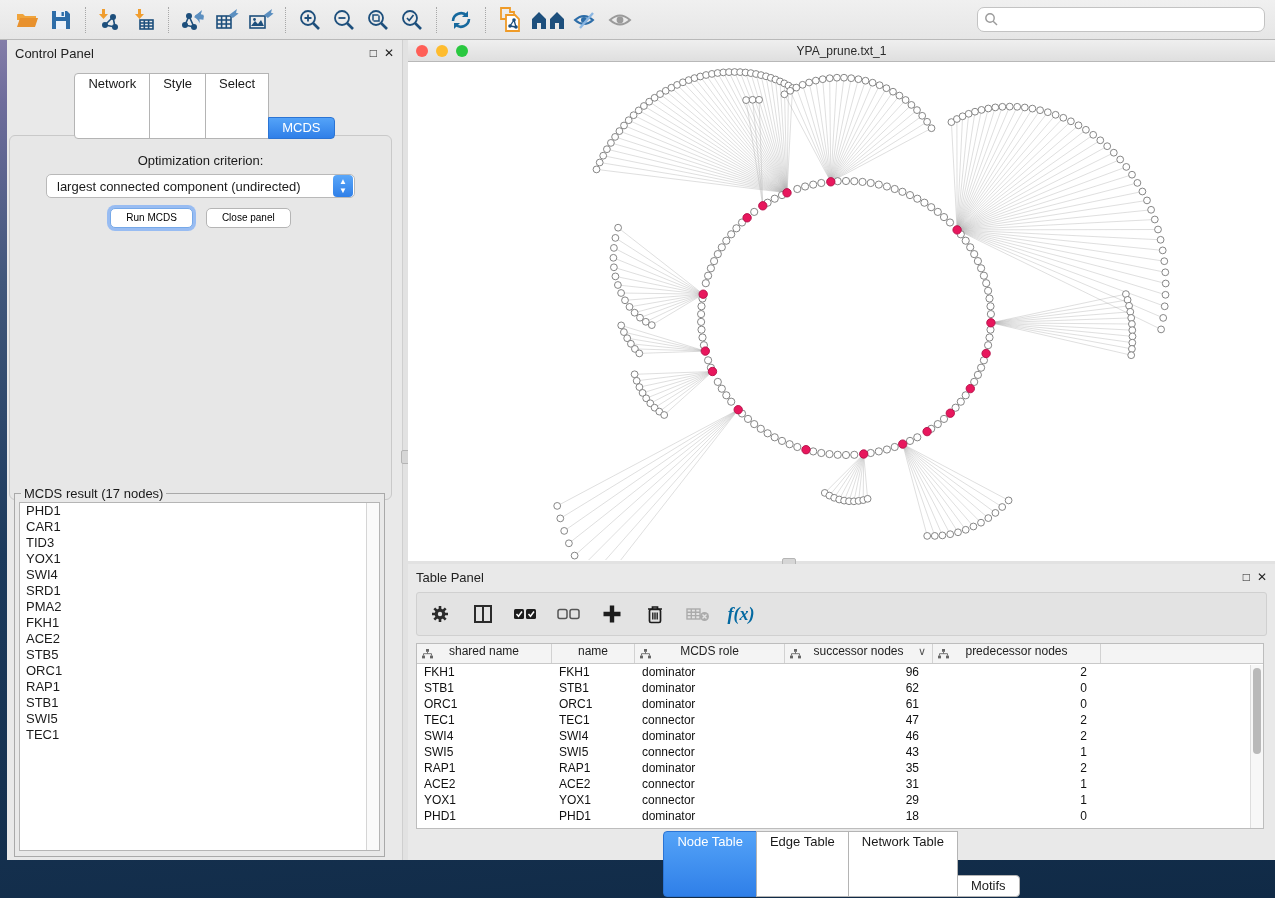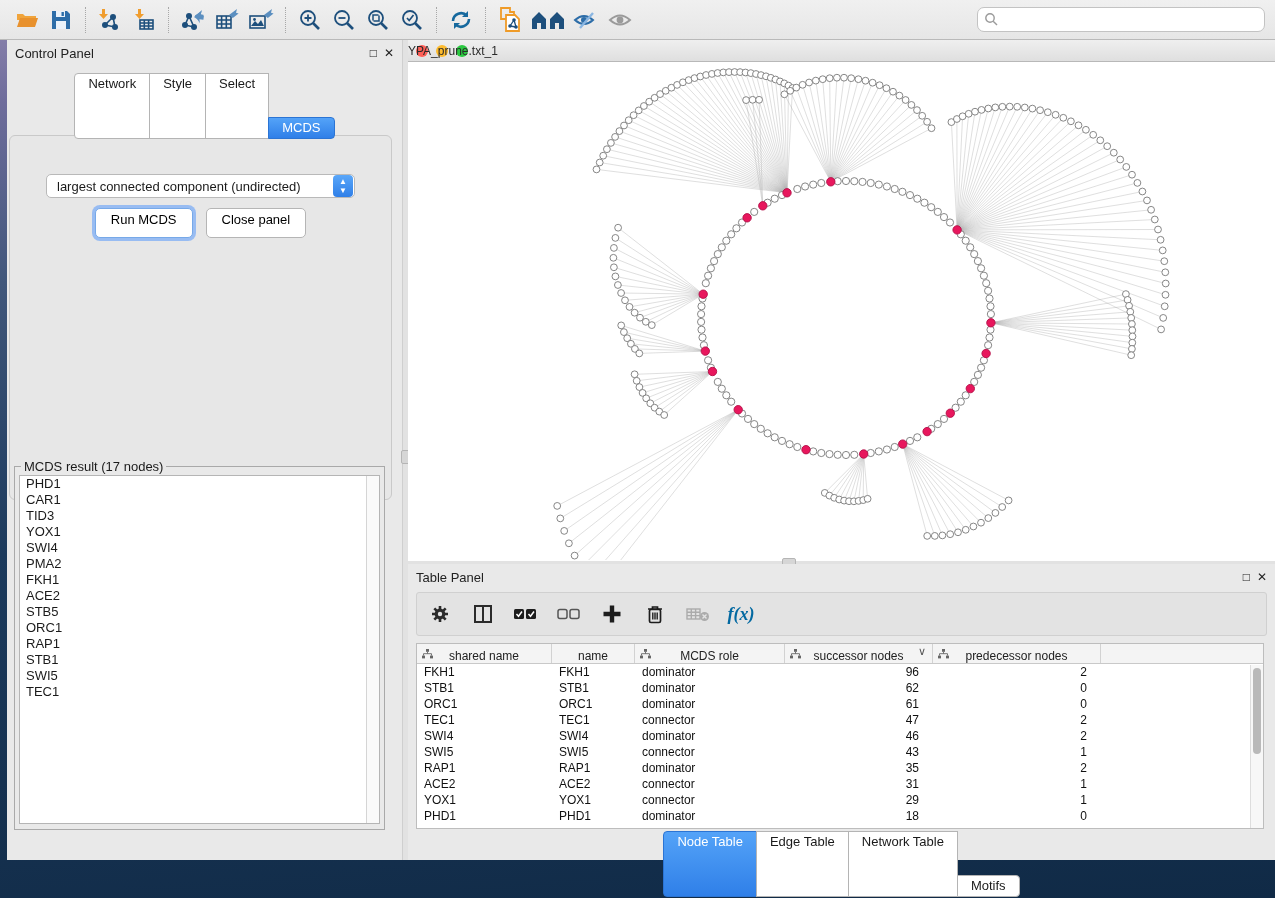--- a/index.html
+++ b/index.html
@@ -31,52 +31,52 @@
   .mcds-card { position:absolute; left:2px; right:10px; top:95px; height:365px; background:#e7e7e7;
     border:1px solid #c9c9c9; border-radius:6px; }
   .opt-label { text-align:center; margin-top:17px; font-size:13px; }
   .select { position:absolute; left:36px; right:36px; top:38px; height:24px; background:#fff;
     border:1px solid #b9b9b9; border-radius:5px; display:flex; align-items:center; }
   .select-value { flex:1; padding-left:10px; font-size:13px; white-space:nowrap; overflow:hidden; }
   .select-stepper { width:20px; height:22px; margin:0 1px; background:linear-gradient(#5aa7f9,#2f7fe8);
     border-radius:4px; color:#fff; font-size:8px; line-height:8px; display:flex; flex-direction:column;
     align-items:center; justify-content:center; gap:1px; }
   .btn-row { position:absolute; top:72px; left:0; right:0; display:flex; justify-content:center; gap:13px; }
-  .pbtn { background:#fff; border:1px solid #b5b5b5; border-radius:5px; padding:3px 15px 10px; font-size:13px; font-family:inherit; }
+  .pbtn { background:#fff; border:1px solid #b5b5b5; border-radius:5px; padding:3px 15px 4px; font-size:10px; font-family:inherit; }
   .pbtn.focus { box-shadow:0 0 0 3px rgba(100,160,250,.6); border-color:#77a9e8; }
-  #mcds-fieldset { position:absolute; left:7px; right:17px; top:419px; height:371px;
+  #mcds-fieldset { position:absolute; left:7px; right:17px; top:446px; height:371px;
     border:1px solid #a9a9a9; background:#e9e9e9; }
   #mcds-fieldset legend { font-size:13px; margin-left:6px; padding:0 3px; }
   .list-box { position:absolute; left:4px; right:4px; top:1px; bottom:5px; background:#fff; border:1px solid #b5b5b5; overflow:hidden; }
   .list-scroll { position:absolute; right:0; top:0; bottom:0; width:13px; background:#fafafa; border-left:1px solid #d5d5d5; }
   .mcds-item { font-size:13px; line-height:16px; padding-left:6px; }
 
   
   #v-splitter { position:absolute; left:403px; top:40px; width:5px; height:820px; background:#e2e2e2; }
   #v-splitter .knob { position:absolute; left:-2px; top:410px; width:9px; height:14px; background:#d6d6d6; border:1px solid #b5b5b5; border-radius:2px; }
   #h-splitter { position:absolute; left:408px; top:561px; width:867px; height:3px; background:#e2e2e2; }
   #h-splitter .knob { position:absolute; left:374px; top:-3px; width:14px; height:8px; background:#d6d6d6; border:1px solid #b5b5b5; border-radius:2px; }
 
   
   #network-window { position:absolute; left:408px; top:40px; width:867px; height:521px; background:#fff; }
   #net-titlebar { height:22px; background:linear-gradient(#efefef,#dfdfdf); border-bottom:1px solid #b8b8b8;
     display:flex; align-items:center; padding:0 8px; position:relative; }
   .light { width:12px; height:12px; border-radius:50%; margin-right:8px; }
-  #net-title { position:absolute; left:0; right:0; font-size:12px; color:#2a2a2a; }
+  #net-title { position:absolute; left:0; right:0; text-align:center; font-size:12px; color:#2a2a2a; }
   #net-canvas { position:relative; width:867px; height:498px; background:#fff; overflow:hidden; }
 
   
   #table-panel { position:absolute; left:408px; top:564px; width:867px; height:296px; background:#e9e9e9; }
   #tp-toolbar { position:absolute; left:8px; right:8px; top:28px; height:44px; background:#e3e3e3;
     border:1px solid #d0d0d0; border-radius:3px; display:flex; align-items:center; padding:0 10px; gap:17px; }
   .tp-btn { width:26px; height:26px; display:flex; align-items:center; justify-content:center; }
   .fx { font-family:"Liberation Serif","DejaVu Serif",serif; font-style:italic; font-size:18px; color:#0369a1;font-weight:bold; }
   #table-wrap { position:absolute; left:8px; right:11px; top:79px; height:186px; background:#fff; border:1px solid #bdbdbd; overflow:hidden; }
   #thead { display:flex; height:20px; background:#f4f4f4; border-bottom:1px solid #c9c9c9; }
-  .th { position:relative; display:flex; align-items:flex-end; justify-content:center; font-size:12px; color:#222;
+  .th { position:relative; display:flex; align-items:flex-start; justify-content:center; font-size:12px; color:#222;
     border-right:1px solid #d2d2d2; flex:none; }
   .th .tree-ic { position:absolute; left:5px; top:5px; }
   .th .sort { position:absolute; right:6px; top:1px; font-size:11px; color:#555; }
   .tr { display:flex; height:16px; }
   .td { flex:none; font-size:12px; line-height:16px; padding-left:7px; white-space:nowrap; overflow:hidden; color:#111; }
   .td.num { text-align:right; padding-right:14px; padding-left:0; }
   #tbl-scroll { position:absolute; right:0; top:21px; bottom:0; width:13px; background:#f7f7f7; border-left:1px solid #ddd; }
   #tbl-thumb { position:absolute; left:2px; top:3px; width:8px; height:86px; background:#b9b9b9; border-radius:4px; }
   #bottom-tabs { position:absolute; left:0; right:0; top:267px; display:flex; justify-content:center; }
 
@@ -242,20 +242,21 @@
         <span class="win-btn">✕</span>
       </span>
     </div>
     <div class="tab-row">
       <div class="tab">Network</div>
       <div class="tab">Style</div>
       <div class="tab">Select</div>
       <div class="tab active">MCDS</div>
     </div>
     <div class="mcds-card">
+      <div class="opt-label">Optimization criterion:</div>
       <div class="select">
         <span class="select-value">largest connected component (undirected)</span>
         <span class="select-stepper">
             <span>▲</span>
             <span>▼</span>
           </span>
       </div>
       <div class="btn-row">
         <button class="pbtn focus">Run MCDS</button>
         <button class="pbtn">Close panel</button>
@@ -263,20 +264,21 @@
     </div>
     <fieldset id="mcds-fieldset">
       <legend>MCDS result (17 nodes)</legend>
       <div class="list-box">
         <div id="mcds-items">
             <div class="mcds-item">PHD1</div>
             <div class="mcds-item">CAR1</div>
             <div class="mcds-item">TID3</div>
             <div class="mcds-item">YOX1</div>
             <div class="mcds-item">SWI4</div>
+            <div class="mcds-item">SRD1</div>
             <div class="mcds-item">PMA2</div>
             <div class="mcds-item">FKH1</div>
             <div class="mcds-item">ACE2</div>
             <div class="mcds-item">STB5</div>
             <div class="mcds-item">ORC1</div>
             <div class="mcds-item">RAP1</div>
             <div class="mcds-item">STB1</div>
             <div class="mcds-item">SWI5</div>
             <div class="mcds-item">TEC1</div>
           </div>

